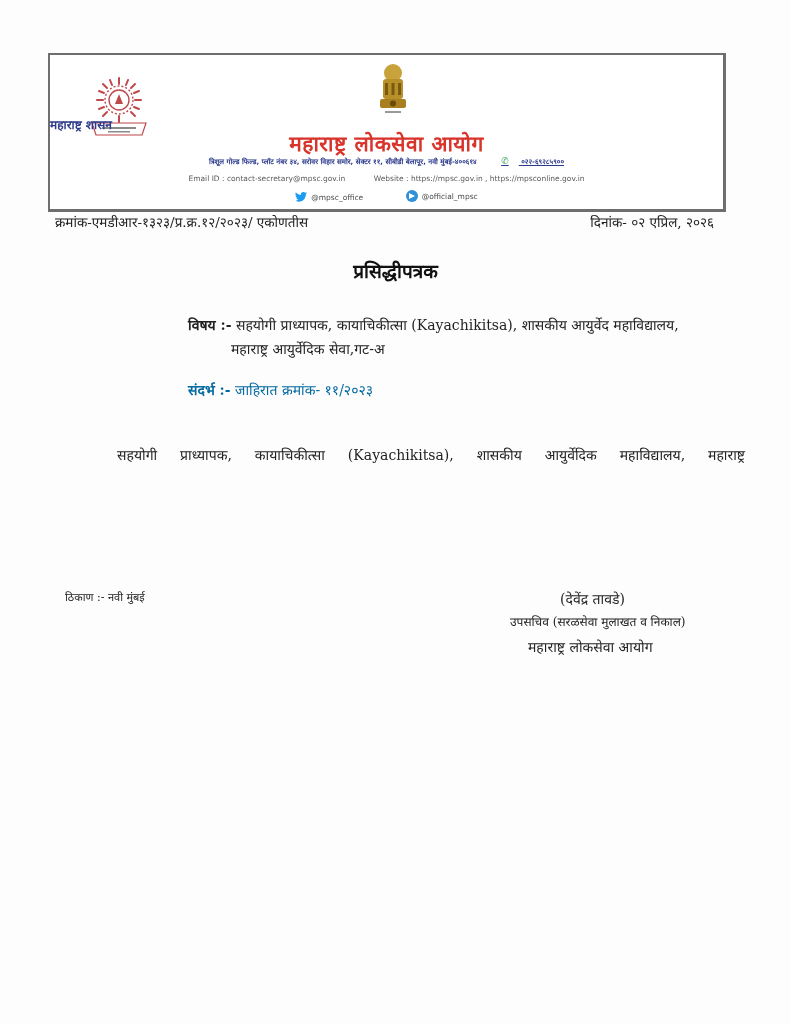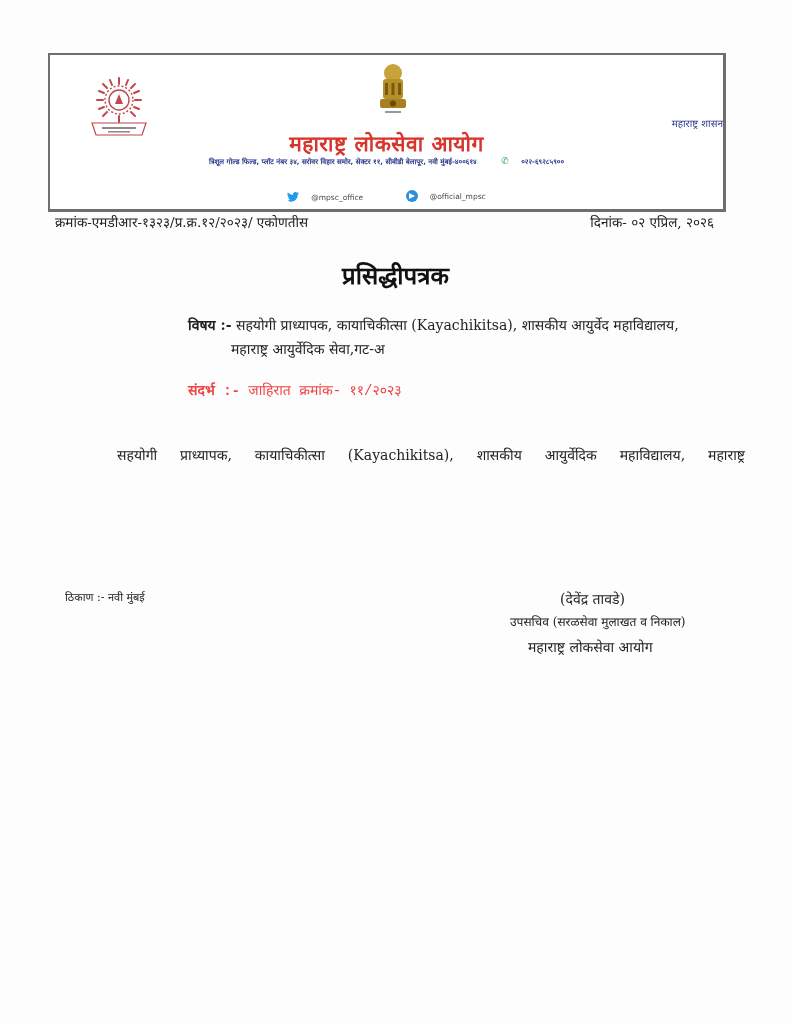--- a/index.html
+++ b/index.html
@@ -2,43 +2,43 @@
 <html><head>
 <meta charset="utf-8">
 <style>
   html, body { margin:0; padding:0; background:#ffffff; }
   body { width:791px; height:1024px; position:relative; overflow:hidden; font-family:"DejaVu Serif", serif; color:#1a1a1a; }
   .page { position:absolute; left:0; top:0; width:791px; height:1024px; background:#fdfdfd; }
 
   .letterhead { position:absolute; left:48px; top:53px; width:673px; height:154px; border:2px solid #6e6e6e; border-right-width:3px; border-bottom-width:3px; background:#fff; }
   .mpsc-logo { position:absolute; left:34px; top:18px; width:70px; height:66px; }
   .emblem { position:absolute; left:322px; top:6px; width:42px; height:56px; }
-  .lh-gov { position:absolute; left:0; width:100%; top:61px; text-align:right; font-family:"DejaVu Sans", sans-serif; font-weight:normal; font-size:10px; color:#2b3a8c; }
+  .lh-gov { position:absolute; left:0; width:100%; top:61px; text-align:left; font-family:"DejaVu Sans", sans-serif; font-weight:bold; font-size:12px; color:#2b3a8c; }
   .lh-title { position:absolute; left:0; width:100%; top:74px; text-align:center; font-family:"DejaVu Sans", sans-serif; font-weight:bold; font-size:21px; color:#d9342b; letter-spacing:0.5px; }
   .lh-addr-row { position:absolute; left:0; width:100%; top:101px; text-align:center; font-family:"DejaVu Sans", sans-serif; font-size:7px; font-weight:bold; color:#2b3a8c; white-space:nowrap; }
-  .lh-addr-row .phone { margin-left:22px; }
+  .lh-addr-row .phone { margin-left:22px;text-decoration:underline; }
   .lh-addr-row .phone-icon { color:#2a9d4a; font-size:9px; margin-right:10px; }
   .lh-contact-row { position:absolute; left:0; width:100%; top:119px; text-align:center; font-family:"DejaVu Sans", sans-serif; font-size:7.5px; color:#5a5a5a; white-space:nowrap; }
   .lh-contact-row .web { margin-left:26px; }
   .lh-social-row { position:absolute; left:0; width:100%; top:135px; text-align:center; font-family:"DejaVu Sans", sans-serif; font-size:7.5px; color:#4a4a4a; white-space:nowrap; }
-  .lh-social-row .soc { display:inline-flex; align-items:center; gap:12px; margin:0 20px; }
+  .lh-social-row .soc { display:inline-flex; align-items:center; gap:4px; margin:0 20px; }
   .tw-icon { width:12px; height:10px; display:inline-block; }
   .tg-icon { width:12px; height:12px; border-radius:50%; background:#2f8fd8; display:inline-block; position:relative; }
   .tg-icon::after { content:""; position:absolute; left:3px; top:3px; width:0; height:0; border-left:6px solid #fff; border-top:3px solid transparent; border-bottom:3px solid transparent; }
 
   .ref-row { position:absolute; left:55px; top:213px; width:665px; font-size:13.5px; color:#222; }
   .ref-left { position:absolute; left:0; top:0;text-align:right; }
   .ref-right { position:absolute; right:6px; top:0; }
 
-  .doc-title { position:absolute; left:0; width:791px; top:258px; text-align:center; font-size:24px; font-weight:bold; color:#111; }
+  .doc-title { position:absolute; left:0; width:791px; top:258px; text-align:center; font-size:19px; font-weight:bold; color:#111; }
 
   .subject { position:absolute; left:146px; top:313px; font-size:14px; line-height:24px; color:#222; width:600px; }
   .subject .lbl, .reference .lbl { font-weight:bold;margin-left:42px; }
   .subject .line2 { padding-left:85px; display:block; }
-  .reference { position:absolute; left:146px; top:380px; font-size:14px; color:#ef4444;font-family:Liberation Mono, monospace; }
+  .reference { position:absolute; left:146px; top:380px; font-size:14px; color:#0369a1; }
 
   .body-para { position:absolute; left:65px; top:438px; width:680px; font-size:14px; line-height:34px; color:#222; text-align:justify; }
   .body-para .indent { display:inline-block; width:52px; }
   .body-para .l1 { display:block; text-align-last:justify; }
   .body-para .l2 { display:block; text-align-last:justify; }
   .body-para .l3 { display:block; }
 
   .place { position:absolute; left:65px; top:589px; font-size:11px; color:#222; }
   .sign-name { position:absolute; left:560px; top:589px; font-size:14px; color:#222; }
   .sign-desig { position:absolute; left:510px; top:613px; font-size:12px; color:#222; }
@@ -92,20 +92,24 @@
     <div class="lh-title">महाराष्ट्र लोकसेवा आयोग</div>
 
     <div class="lh-addr-row">
       <span>त्रिशूल गोल्ड फिल्ड, प्लॉट नंबर ३४, सरोवर विहार समोर, सेक्टर ११, सीबीडी बेलापूर, नवी मुंबई-४००६१४</span>
       <span class="phone">
         <span class="phone-icon">✆</span>
         <span>०२२-६९२८५९००</span>
       </span>
     </div>
 
+    <div class="lh-contact-row">
+      <span>Email ID : contact-secretary@mpsc.gov.in</span>
+      <span class="web">Website : https://mpsc.gov.in , https://mpsconline.gov.in</span>
+    </div>
 
     <div class="lh-social-row">
       <span class="soc">
         <svg class="tw-icon" viewBox="0 0 24 20">
           <path d="M24 2.4c-.9.4-1.8.6-2.8.8 1-.6 1.8-1.6 2.2-2.7-1 .6-2 1-3.1 1.2A4.9 4.9 0 0 0 11.9 6 14 14 0 0 1 1.7.9a4.9 4.9 0 0 0 1.5 6.6c-.8 0-1.6-.2-2.2-.6 0 2.4 1.7 4.4 3.9 4.8-.7.2-1.5.2-2.2.1.6 2 2.4 3.4 4.6 3.4A9.9 9.9 0 0 1 0 17.2 14 14 0 0 0 7.5 19.4c9.1 0 14-7.5 14-14v-.6c1-.7 1.8-1.5 2.5-2.4z" fill="#1d9bf0"></path>
         </svg>
         <span>@mpsc_office</span>
       </span>
       <span class="soc">
         <span class="tg-icon"></span>

